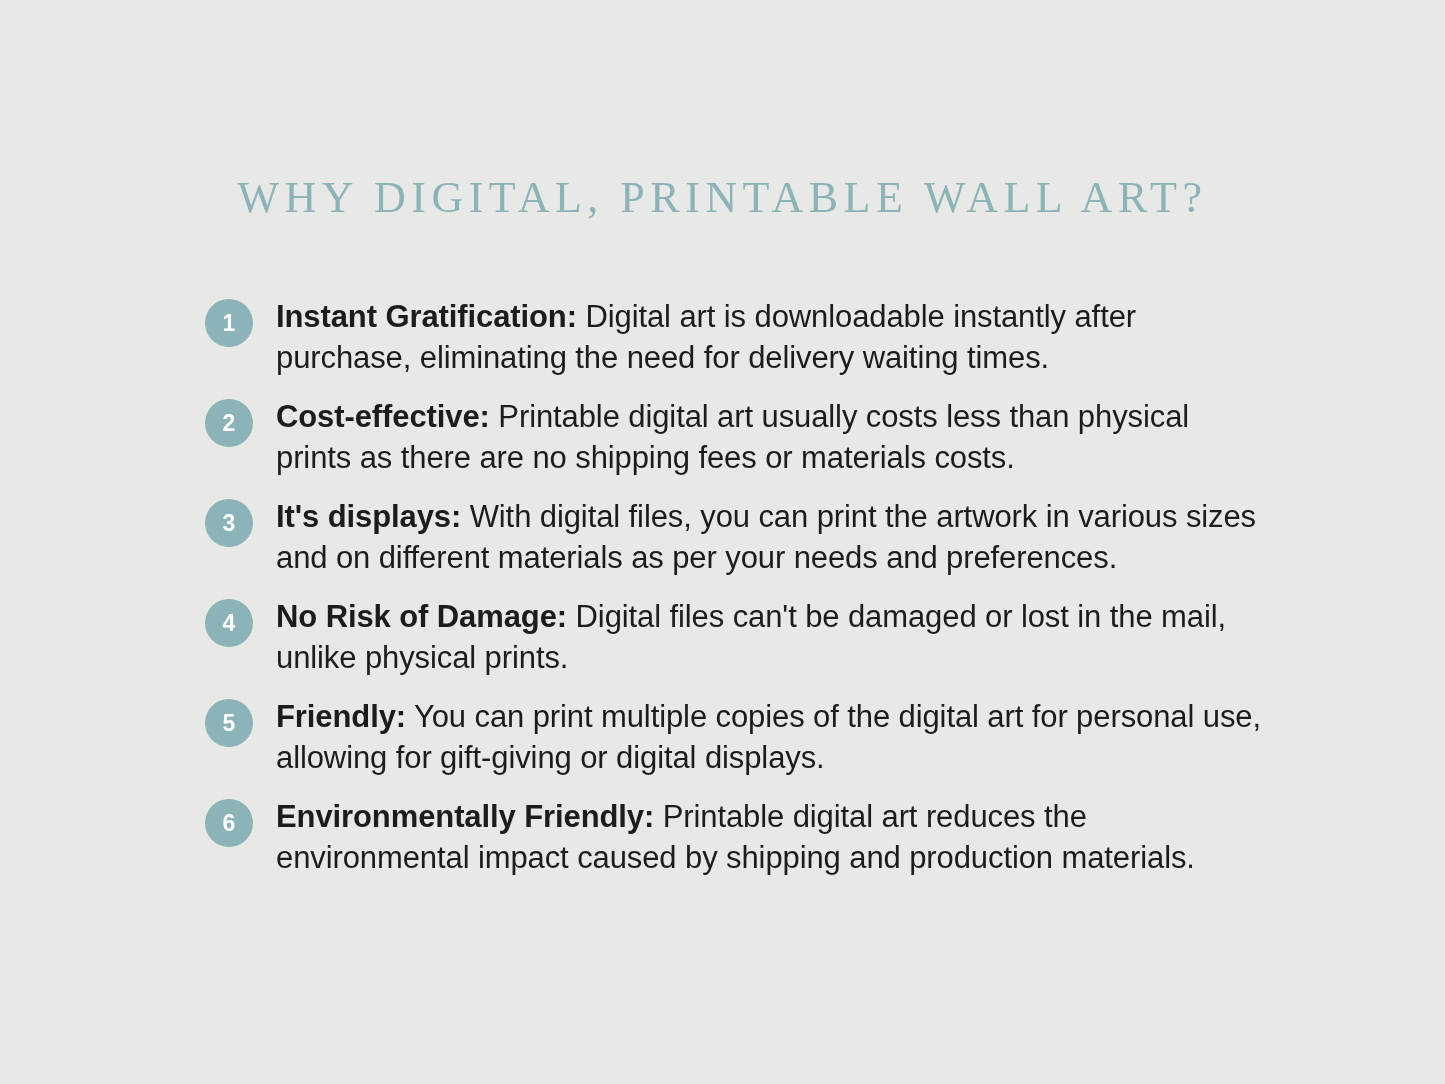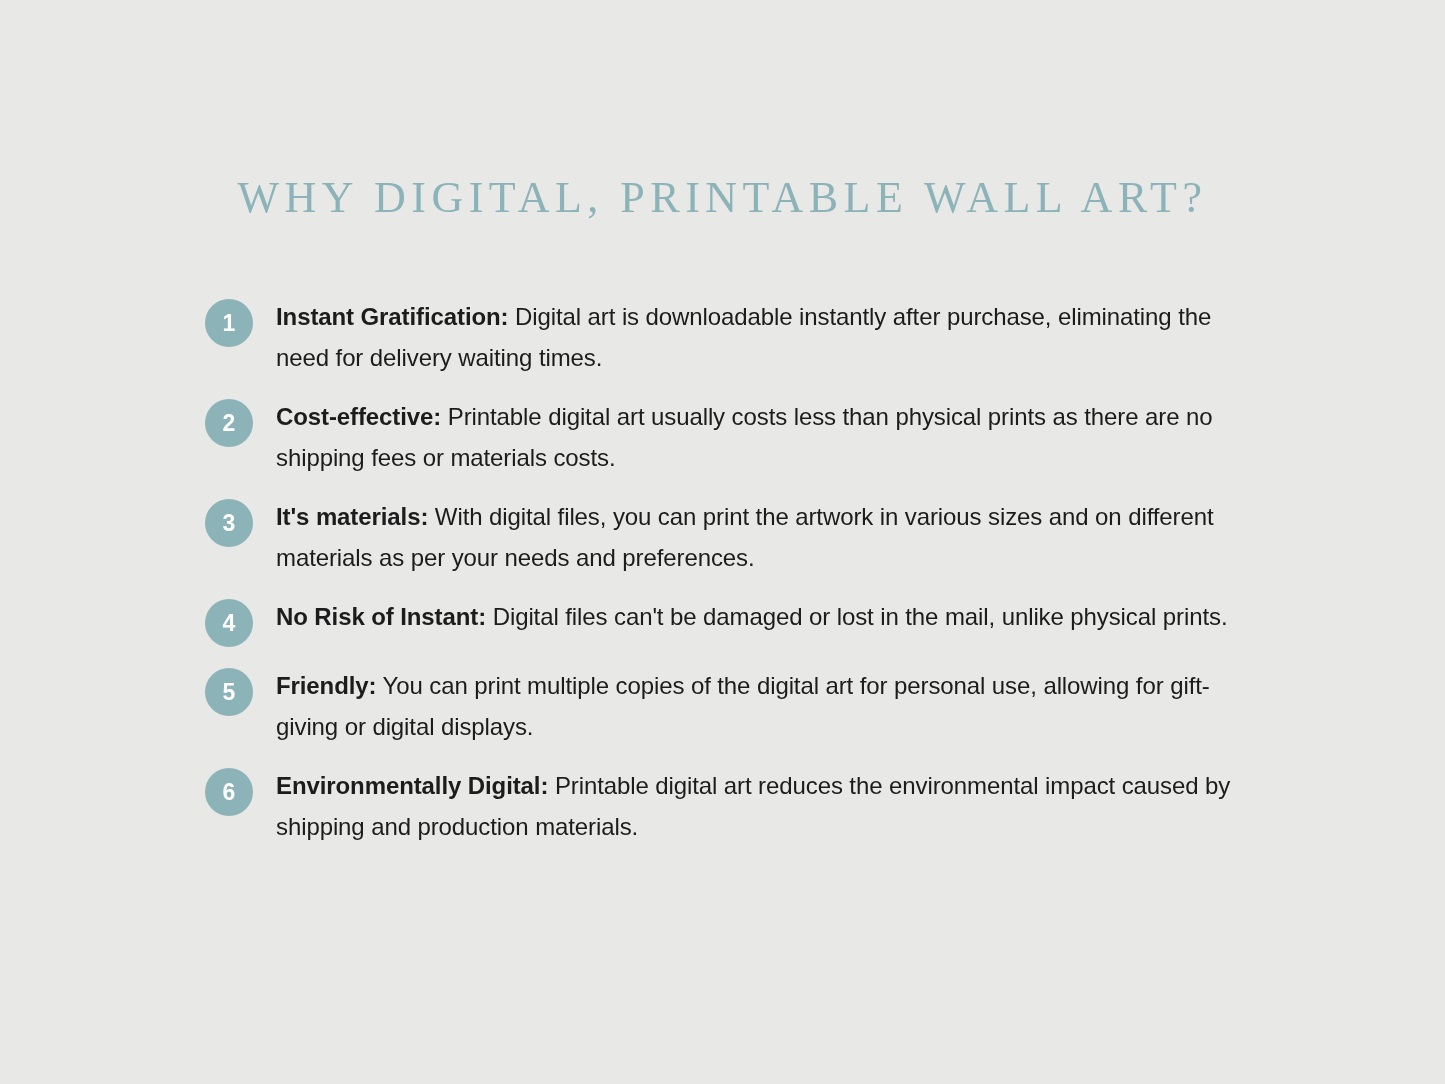--- a/index.html
+++ b/index.html
@@ -55,21 +55,21 @@
     font-family: "Liberation Sans", sans-serif;
     font-size: 23px;
     font-weight: 700;
     display: flex;
     align-items: center;
     justify-content: center;
     margin-top: 3px;
   }
   .item-text {
     margin-left: 23px;
-    font-size: 24px;
+    font-size: 31px;
     line-height: 41px;
     color: #1c1c1c;
     font-family: "Liberation Sans", sans-serif;
     letter-spacing: -0.1px;
   }
   .item-text .lead {
     font-weight: 700;
   }
   .item-text .body {
     font-weight: 400;
@@ -94,39 +94,39 @@
     <div class="item">
       <div class="num-badge">2</div>
       <div class="item-text">
         <span class="lead">Cost-effective:</span><span class="body"> Printable digital art usually costs less than physical prints as there are no shipping fees or materials costs.</span>
       </div>
     </div>
 
     <div class="item">
       <div class="num-badge">3</div>
       <div class="item-text">
-        <span class="lead">It's materials:</span><span class="body"> With digital files, you can print the artwork in various sizes and on different materials as per your needs and preferences.</span>
+        <span class="lead">It's displays:</span><span class="body"> With digital files, you can print the artwork in various sizes and on different materials as per your needs and preferences.</span>
       </div>
     </div>
 
     <div class="item">
       <div class="num-badge">4</div>
       <div class="item-text">
-        <span class="lead">No Risk of Instant:</span><span class="body"> Digital files can't be damaged or lost in the mail, unlike physical prints.</span>
+        <span class="lead">No Risk of Damage:</span><span class="body"> Digital files can't be damaged or lost in the mail, unlike physical prints.</span>
       </div>
     </div>
 
     <div class="item">
       <div class="num-badge">5</div>
       <div class="item-text">
         <span class="lead">Friendly:</span><span class="body"> You can print multiple copies of the digital art for personal use, allowing for gift-giving or digital displays.</span>
       </div>
     </div>
 
     <div class="item">
       <div class="num-badge">6</div>
       <div class="item-text">
-        <span class="lead">Environmentally Digital:</span><span class="body"> Printable digital art reduces the environmental impact caused by shipping and production materials.</span>
+        <span class="lead">Environmentally Friendly:</span><span class="body"> Printable digital art reduces the environmental impact caused by shipping and production materials.</span>
       </div>
     </div>
 
   </div>
 </div>
 
 </body></html>

